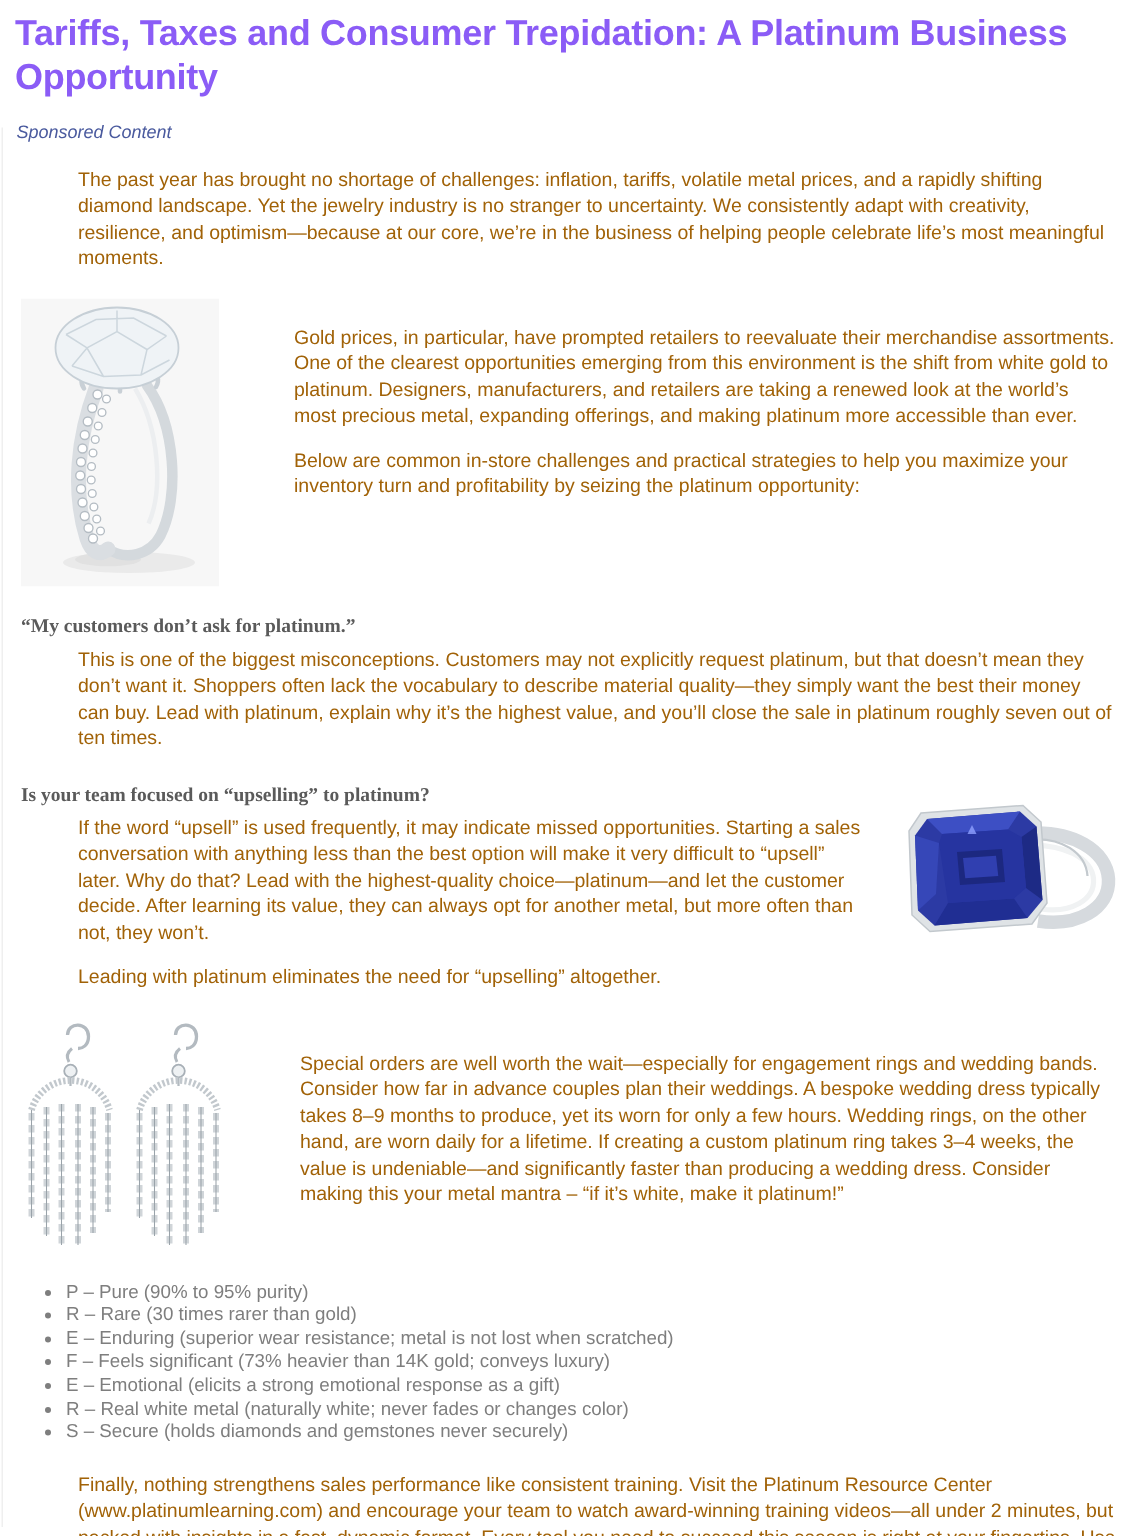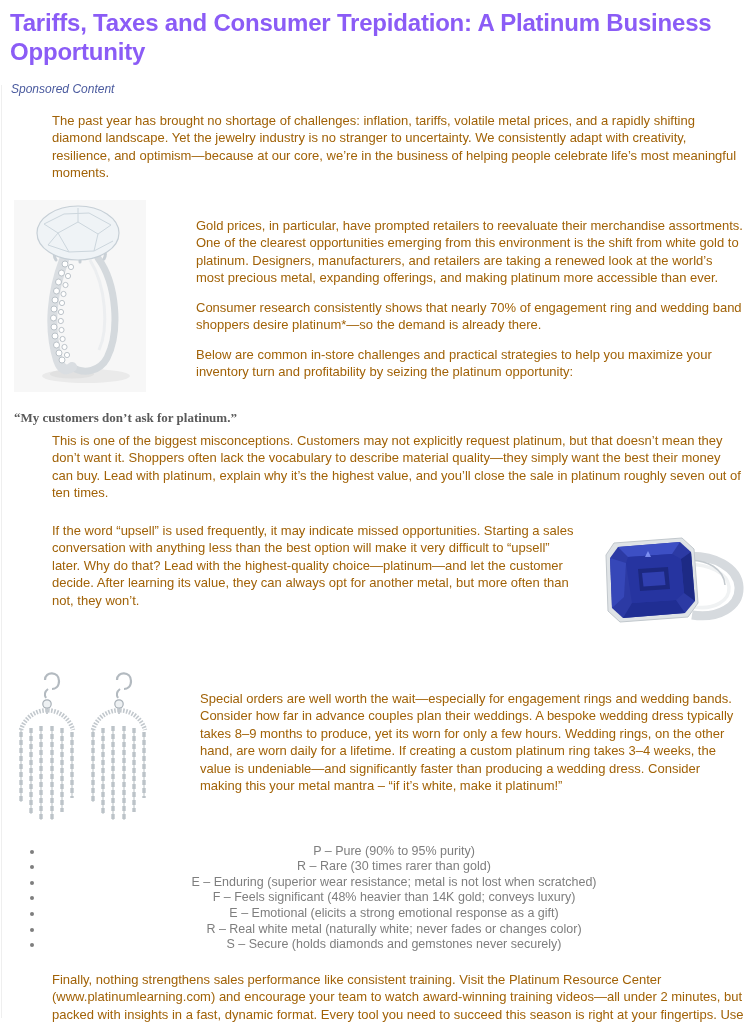--- a/index.html
+++ b/index.html
@@ -43,21 +43,21 @@
   .row2 .img-box { flex:none; width:156px; height:123px; margin-top:5px; }
 
   .row3 { margin-top:12px; }
   .row3 .img-box { width:138px; height:175px; margin-right:10px; }
   .row3 .txt { padding-top:28px; }
   .row3 .txt h3.sec { margin-bottom:5px; }
 
   .acronym-intro { margin-top:14px; font-size:13px; line-height:17.5px; color:#7e7e7e; }
   .acronym-intro b { color:#5a5a5a; font-weight:700; }
 
-  ul.prefers { margin:7px 0 0 30px;text-align:center; }
+  ul.prefers { margin:7px 0 0 30px; }
   ul.prefers li { font-size:12.5px; line-height:15.6px; color:#7e7e7e; }
 
   p.closing { margin-top:18px; }
 
   svg { display:block; }
 </style>
 </head>
 <body>
 
 <div class="edge-line"></div>
@@ -105,33 +105,34 @@
           <circle cx="50.5" cy="147" r="2.6"></circle>
             <circle cx="53" cy="155" r="2.6"></circle>
         </g>
         <path d="M44 48 q-6 6 -2 12 M86 46 q8 6 4 13 M66 52 v10" stroke="#c9d0d6" stroke-width="3" fill="none" stroke-linecap="round"></path>
         <ellipse cx="64" cy="33" rx="41" ry="27" fill="#eff3f6" stroke="#c6cfd6" stroke-width="1.2"></ellipse>
         <path d="M30 24 L50 14 L75 13 L97 25 M34 45 L55 52 L80 51 L99 41 M30 24 L44 33 L64 22 L84 34 L97 25 M44 33 L55 52 M64 22 L64 8 M84 34 L80 51 M44 33 L34 45" stroke="#ccd6dd" stroke-width="1" fill="none"></path>
       </svg>
     </div>
     <div class="txt">
       <p class="body">Gold prices, in particular, have prompted retailers to reevaluate their merchandise assortments. One of the clearest opportunities emerging from this environment is the shift from white gold to platinum. Designers, manufacturers, and retailers are taking a renewed look at the world’s most precious metal, expanding offerings, and making platinum more accessible than ever.</p>
-      <p class="body">Consumer research consistently shows that nearly 70% of engagement ring and wedding band shoppers desire platinum*—so the demand is already there.</p>
       <p class="body">Below are common in-store challenges and practical strategies to help you maximize your inventory turn and profitability by seizing the platinum opportunity:</p>
     </div>
   </div>
 
   
   <h3 class="sec h-misc">“My customers don’t ask for platinum.”</h3>
   <p class="body">This is one of the biggest misconceptions. Customers may not explicitly request platinum, but that doesn’t mean they don’t want it. Shoppers often lack the vocabulary to describe material quality—they simply want the best their money can buy. Lead with platinum, explain why it’s the highest value, and you’ll close the sale in platinum roughly seven out of ten times.</p>
 
   
   <div class="row2">
     <div class="txt">
+      <h3 class="sec">Is your team focused on “upselling” to platinum?</h3>
       <p class="body">If the word “upsell” is used frequently, it may indicate missed opportunities. Starting a sales conversation with anything less than the best option will make it very difficult to “upsell” later. Why do that? Lead with the highest-quality choice—platinum—and let the customer decide. After learning its value, they can always opt for another metal, but more often than not, they won’t.</p>
+      <p class="body">Leading with platinum eliminates the need for “upselling” altogether.</p>
     </div>
     <div class="img-box">
       <svg width="156" height="123" viewBox="0 0 156 123" xmlns="http://www.w3.org/2000/svg">
         <rect width="156" height="123" fill="#ffffff"></rect>
         <g opacity="0.16" transform="translate(0,123) scale(1,-0.45) translate(0,-123)">
           <polygon points="30,20 92,15 103,25 107,74 97,86 35,91 24,81 22,31" fill="#2c3aa4"></polygon>
           <path d="M92 30 C 128 26 150 42 151 60 C 152 80 130 92 104 88" fill="none" stroke="#9aa2a8" stroke-width="9"></path>
         </g>
         <path d="M92 30 C 128 26 150 42 151 60 C 152 80 130 92 104 88" fill="none" stroke="#d6dade" stroke-width="9"></path>
         <path d="M92 38 C 122 35 140 47 141 60 C 142 74 126 83 106 80" fill="none" stroke="#f0f2f3" stroke-width="3.5"></path>
@@ -188,21 +189,21 @@
       <p class="body">Special orders are well worth the wait—especially for engagement rings and wedding bands. Consider how far in advance couples plan their weddings. A bespoke wedding dress typically takes 8–9 months to produce, yet its worn for only a few hours. Wedding rings, on the other hand, are worn daily for a lifetime. If creating a custom platinum ring takes 3–4 weeks, the value is undeniable—and significantly faster than producing a wedding dress. Consider making this your metal mantra – “if it’s white, make it platinum!”</p>
     </div>
   </div>
 
   
 
   <ul class="prefers">
     <li>P – Pure (90% to 95% purity)</li>
     <li>R – Rare (30 times rarer than gold)</li>
     <li>E – Enduring (superior wear resistance; metal is not lost when scratched)</li>
-    <li>F – Feels significant (48% heavier than 14K gold; conveys luxury)</li>
+    <li>F – Feels significant (73% heavier than 14K gold; conveys luxury)</li>
     <li>E – Emotional (elicits a strong emotional response as a gift)</li>
     <li>R – Real white metal (naturally white; never fades or changes color)</li>
     <li>S – Secure (holds diamonds and gemstones never securely)</li>
   </ul>
 
   <p class="body closing">Finally, nothing strengthens sales performance like consistent training. Visit the Platinum Resource Center (www.platinumlearning.com) and encourage your team to watch award-winning training videos—all under 2 minutes, but packed with insights in a fast, dynamic format. Every tool you need to succeed this season is right at your fingertips. Use them and watch the benefits follow.</p>
 
   
 
 </div>

